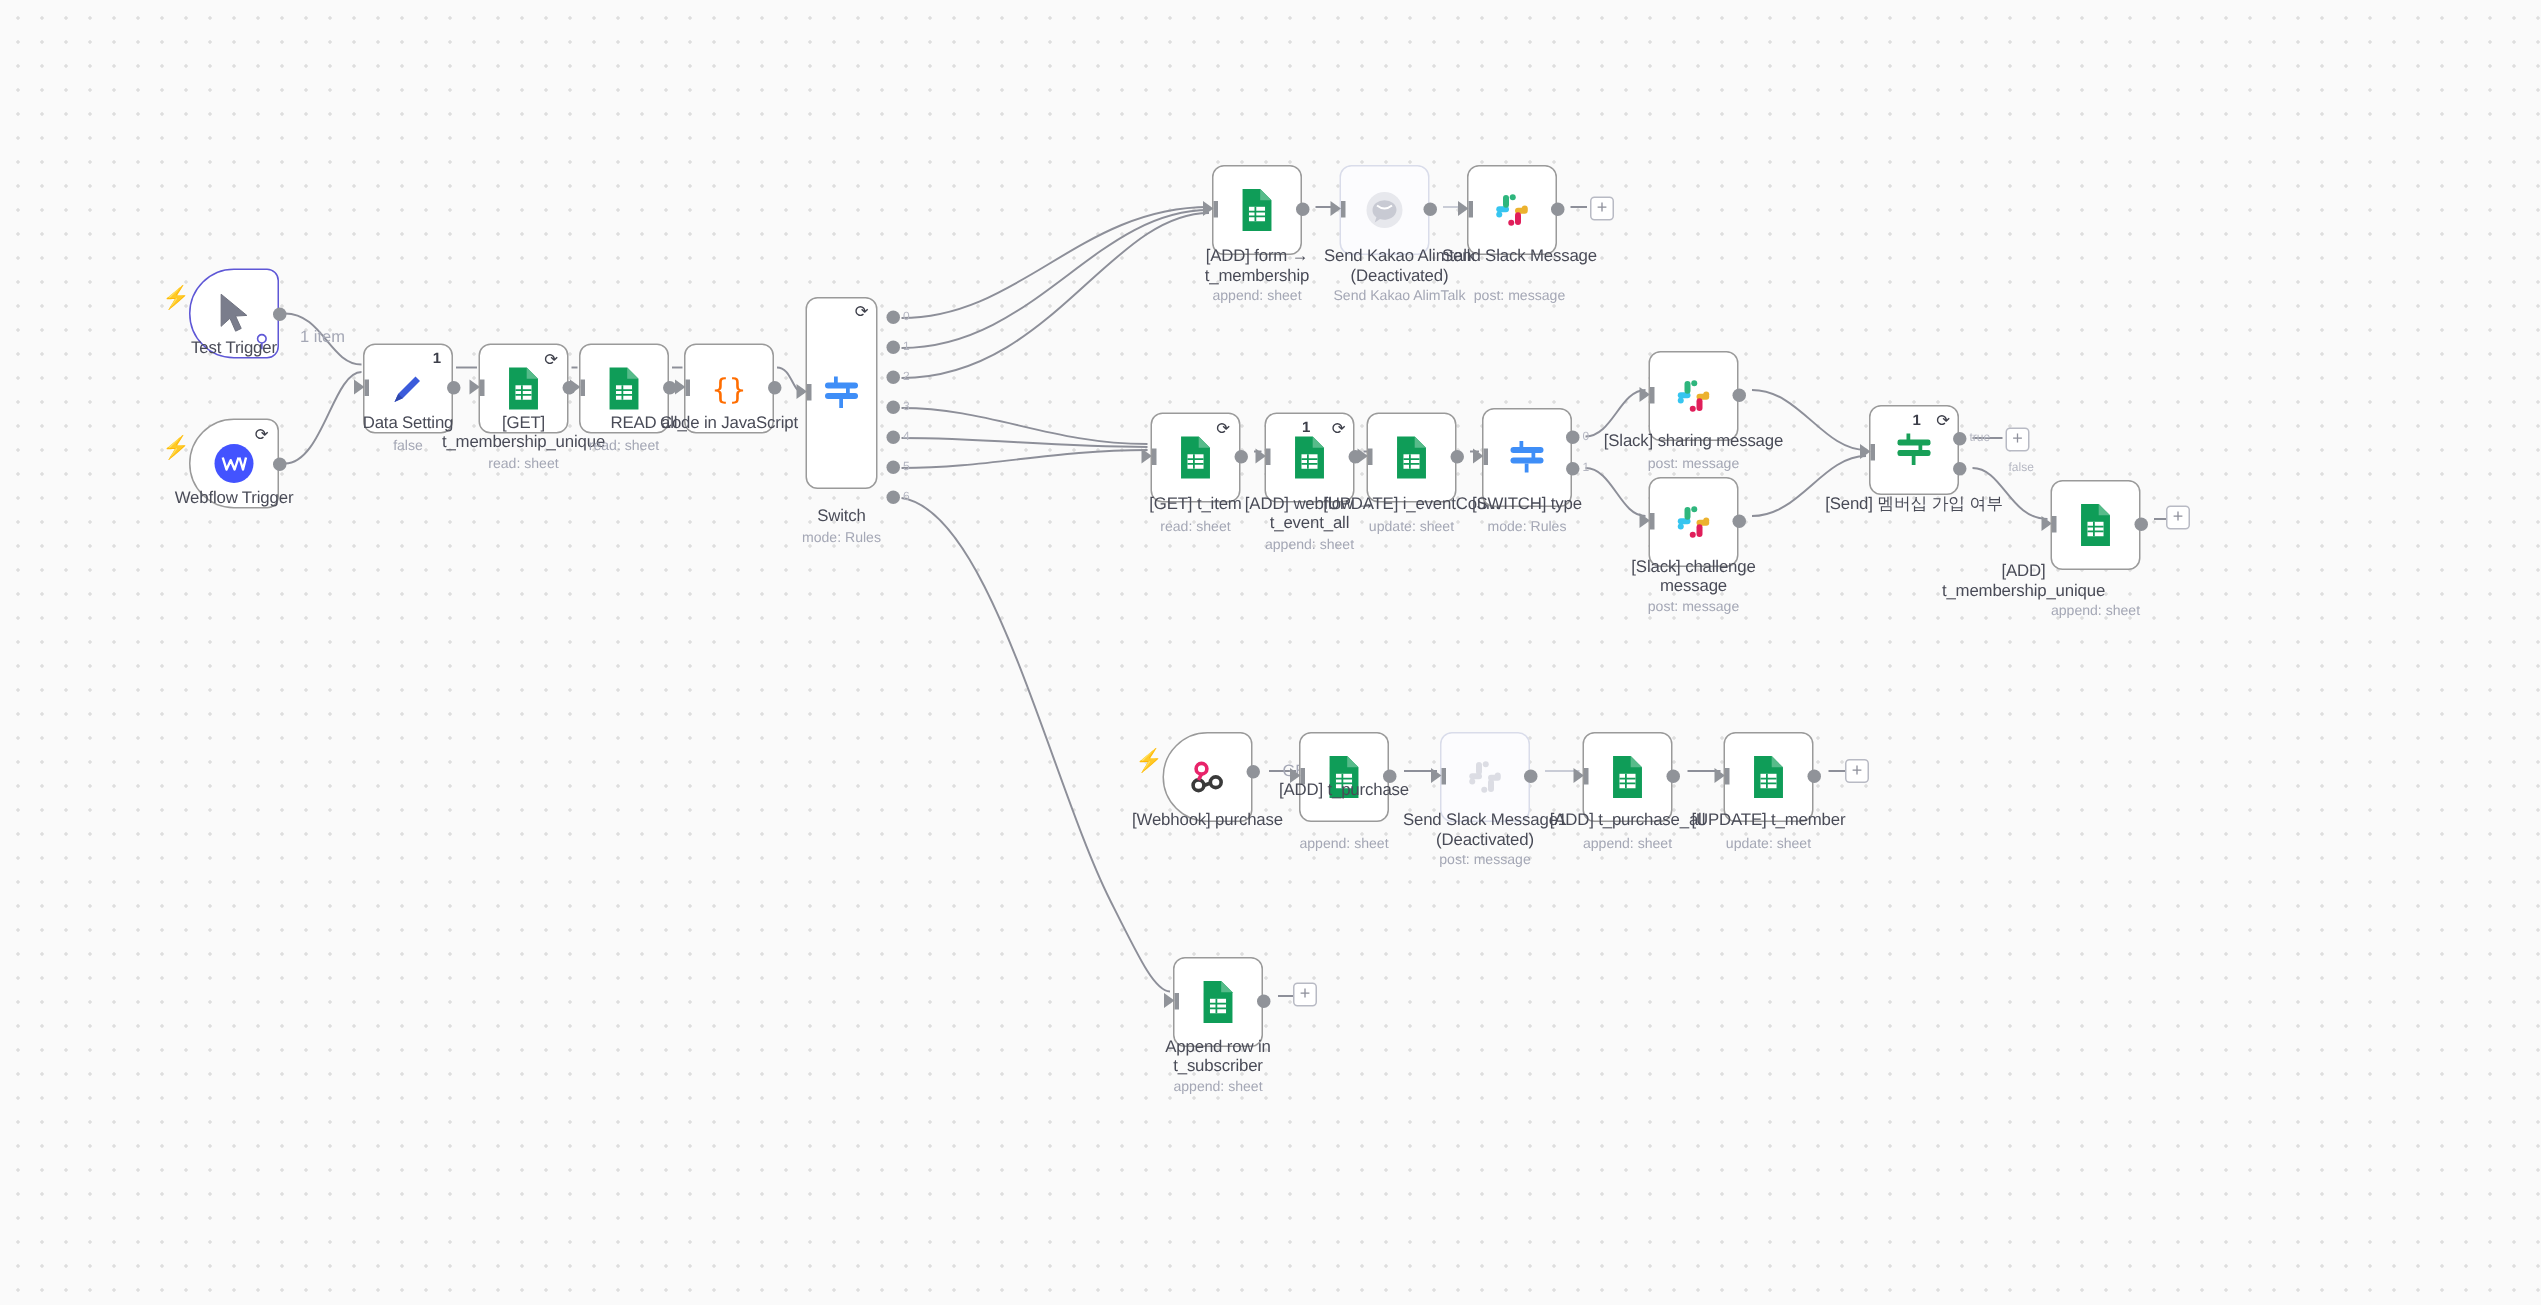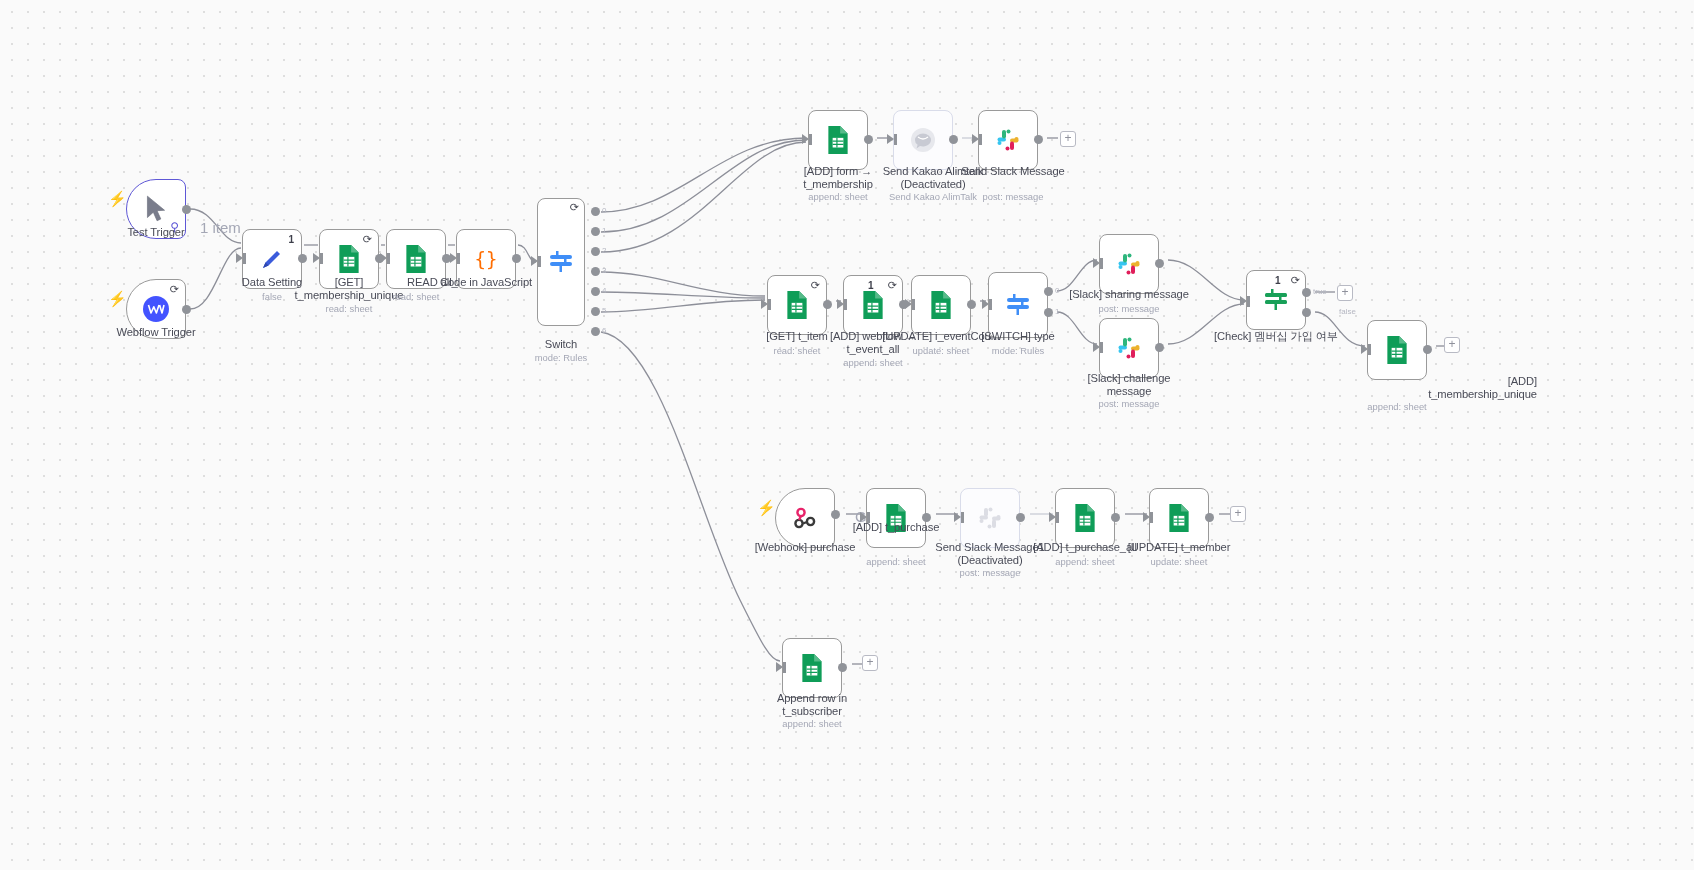--- a/index.html
+++ b/index.html
@@ -107,21 +107,21 @@
     font-weight: bold;
     font-family: "Liberation Sans", sans-serif;
   }
   .refresh {
     position: absolute;
     font-size: 11px; color: #3d3f4a;
   }
   .pinicon { position: absolute; color: #5e57d6; font-size: 12px; }
   .edgelabel {
     position: absolute;
-    font-size: 15px;
+    font-size: 11px;
     color: #a4a7b5;
     background: transparent;
     white-space: nowrap;
   }
   svg.icon { display: block; }
 </style>
 </head>
 <body>
 
 <div id="canvas">
@@ -459,36 +459,36 @@
       </svg>
     </span>
     <span class="badge" style="left:28px;top:4px;">1</span>
     <span class="refresh" style="right:5px;top:3px;">⟳</span>
   </div>
   <div class="inport" style="left:1240px;top:296px;"></div>
   <div class="port" style="left:1302px;top:288px;"></div>
   <div class="port" style="left:1302px;top:308px;"></div>
   <span class="portlabel" style="left:1313px;top:287px;">true</span>
   <span class="portlabel" style="left:1339px;top:307px;">false</span>
-  <div class="nlabel" style="left:1206px;top:330px;width:140px;">[Check] 멤버십 가입 여부</div>
+  <div class="nlabel" style="left:1206px;top:330px;width:140px;">[Send] 멤버십 가입 여부</div>
   <div class="plusbtn" style="left:1337px;top:285px;">+</div>
 
   <div class="node" style="left:1367px;top:320px;">
     <span>
       <svg class="icon" width="26" height="30" viewBox="0 0 24 28">
         <path d="M3 1 h11 l7 7 v19 h-18 z" fill="#0f9d58"></path>
           <path d="M14 1 l7 7 h-7 z" fill="#57bb8a"></path>
         <rect x="7" y="12" width="10" height="9" fill="#fff"></rect>
         <path d="M7 15 h10 M7 18 h10 M11 12 v9" stroke="#0f9d58" stroke-width="1.1"></path>
       </svg>
     </span>
   </div>
   <div class="inport" style="left:1361px;top:344px;"></div>
   <div class="port" style="left:1423px;top:345px;"></div>
-  <div class="nlabel" style="left:1417px;top:375px;width:120px;text-align:right;">[ADD]
+  <div class="nlabel" style="left:1289px;top:375px;width:120px;">[ADD]
 t_membership_unique</div>
   <div class="nsub" style="left:1337px;top:401px;width:120px;">append: sheet</div>
   <div class="plusbtn" style="left:1444px;top:337px;">+</div>
 
   <div class="node trigger" style="left:775px;top:488px;">
     <span>
       <svg class="icon" width="28" height="28" viewBox="0 0 28 28">
         <circle cx="10" cy="8.5" r="3.6" fill="none" stroke="#e8246a" stroke-width="2.4"></circle>
         <circle cx="19.5" cy="17.5" r="3.6" fill="none" stroke="#3a3a3a" stroke-width="2.4"></circle>
         <circle cx="8" cy="19.5" r="3.6" fill="none" stroke="#3a3a3a" stroke-width="2.4"></circle>

